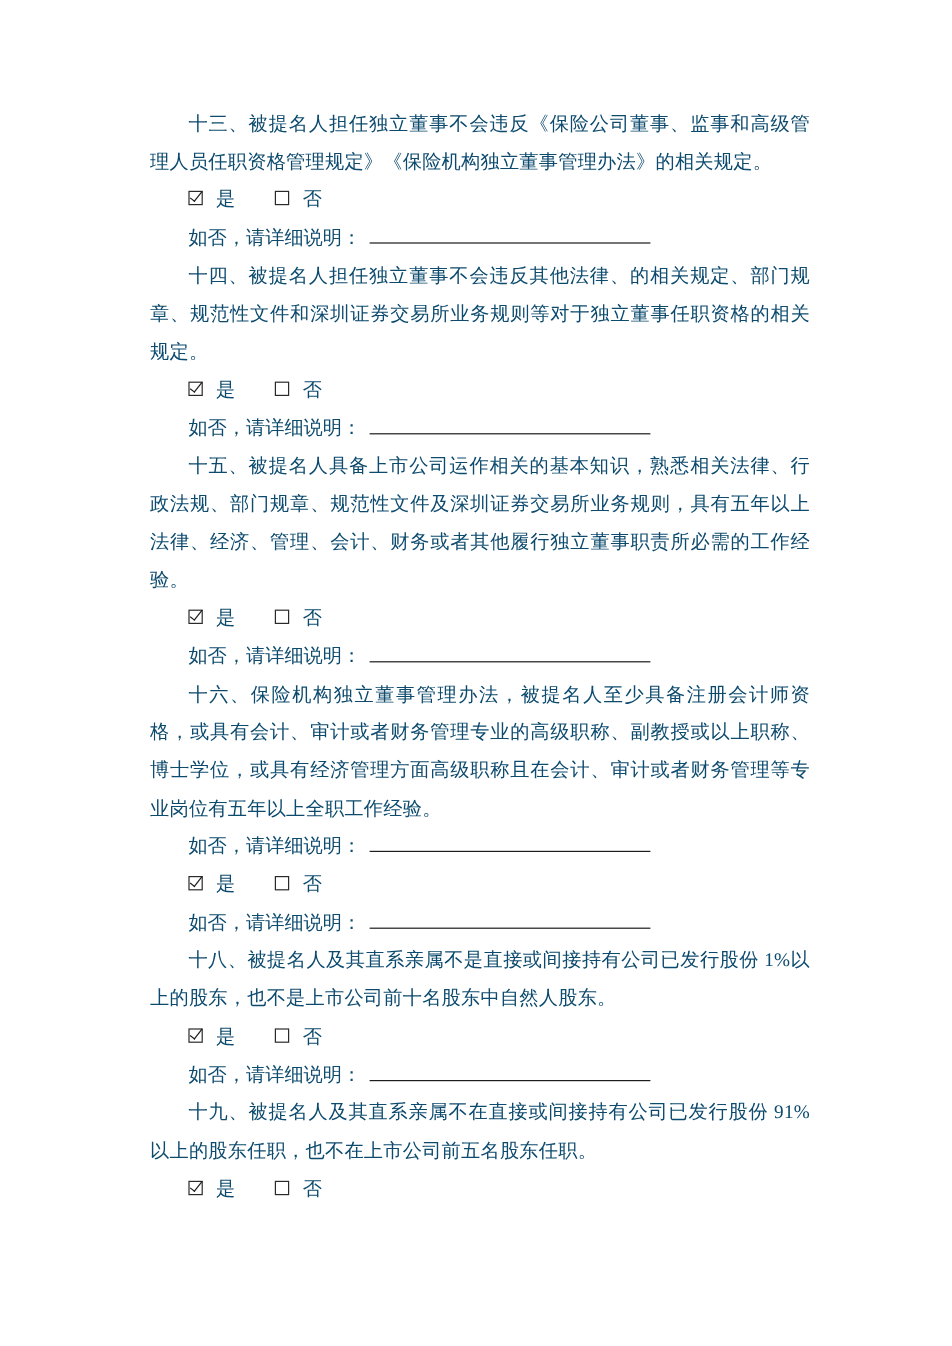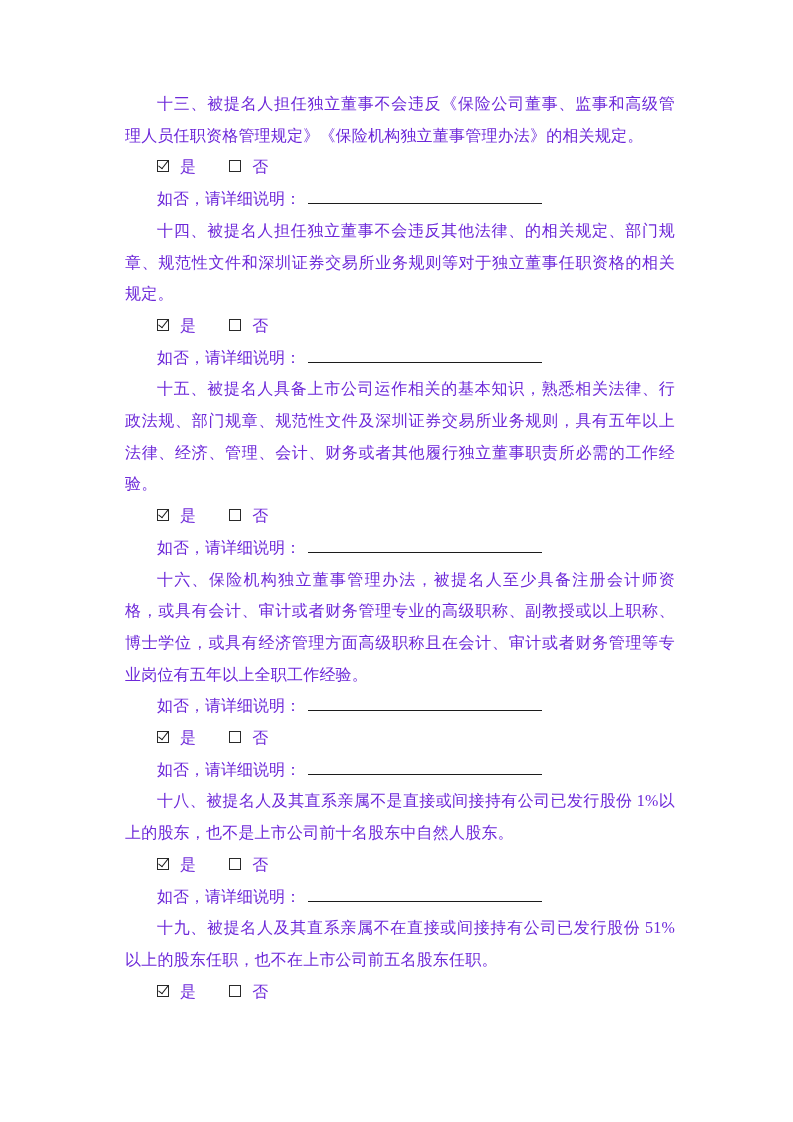--- a/index.html
+++ b/index.html
@@ -10,21 +10,21 @@
   .page {
     position: relative;
     width: 793px;
     height: 1122px;
     box-sizing: border-box;
     padding: 88px 118px 0 125px;
     background: #ffffff;
     font-family: "Liberation Serif", "DejaVu Serif", serif;
     font-size: 16px;
     line-height: 31.7px;
-    color: #6d28d9;
+    color: #0c4a6e;
     overflow: hidden;
   }
   .item { margin: 0; }
   .item-text {
     margin: 0;
     text-align: justify;
     text-indent: 2em;
     letter-spacing: 0.2px;
   }
   .options-row {
@@ -116,18 +116,18 @@
 
   <div class="item">
     <p class="item-text">十八、被提名人及其直系亲属不是直接或间接持有公司已发行股份 1%以上的股东，也不是上市公司前十名股东中自然人股东。</p>
     <div class="options-row"><span class="option"><span class="checkbox checked"></span><span class="option-label">是</span></span><span class="option"><span class="checkbox"></span><span class="option-label">否</span></span></div>
     <div class="detail-row">
       <span>如否，请详细说明：</span><span class="blank-line"></span>
     </div>
   </div>
 
   <div class="item">
-    <p class="item-text">十九、被提名人及其直系亲属不在直接或间接持有公司已发行股份 51%以上的股东任职，也不在上市公司前五名股东任职。</p>
+    <p class="item-text">十九、被提名人及其直系亲属不在直接或间接持有公司已发行股份 91%以上的股东任职，也不在上市公司前五名股东任职。</p>
     <div class="options-row"><span class="option"><span class="checkbox checked"></span><span class="option-label">是</span></span><span class="option"><span class="checkbox"></span><span class="option-label">否</span></span></div>
 
   </div>
 </div>
 </div>
 
 </body></html>

